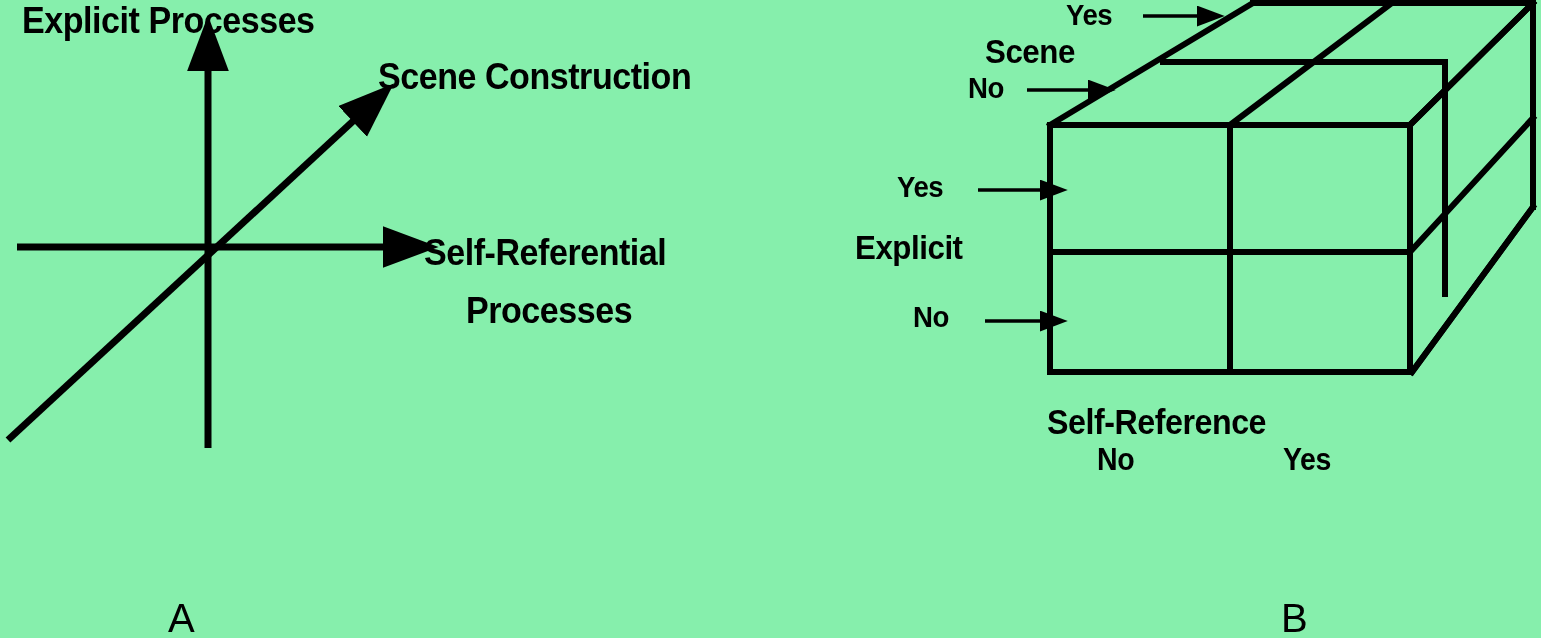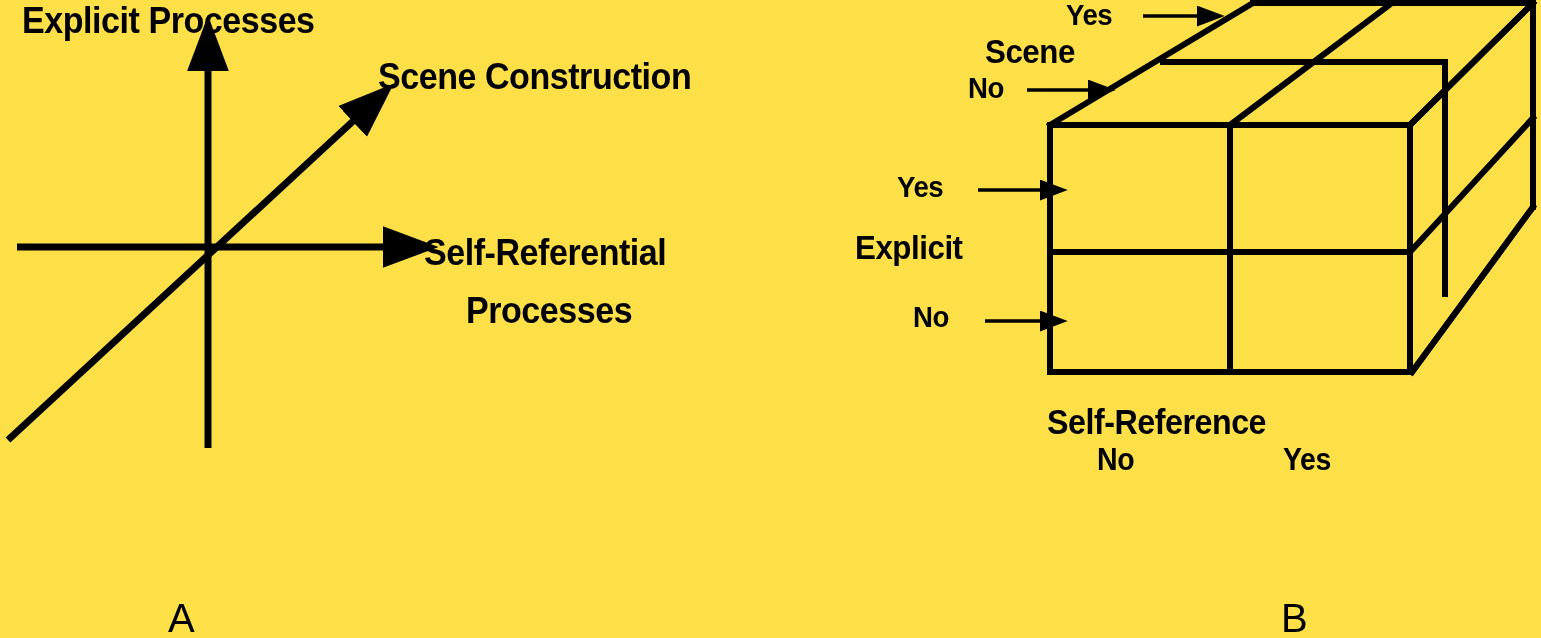--- a/index.html
+++ b/index.html
@@ -9,21 +9,21 @@
     background: #ffffff;
   }
   body {
     font-family: "Liberation Sans", sans-serif;
     color: #000000;
   }
   #figure-root {
     position: relative;
     width: 1541px;
     height: 638px;
-    background: #fde047;
+    background: #86efac;
     overflow: hidden;
   }
 
   
   .txt {
     position: absolute;
     white-space: pre;
     color: #000000;
     line-height: 1.02;
   }

